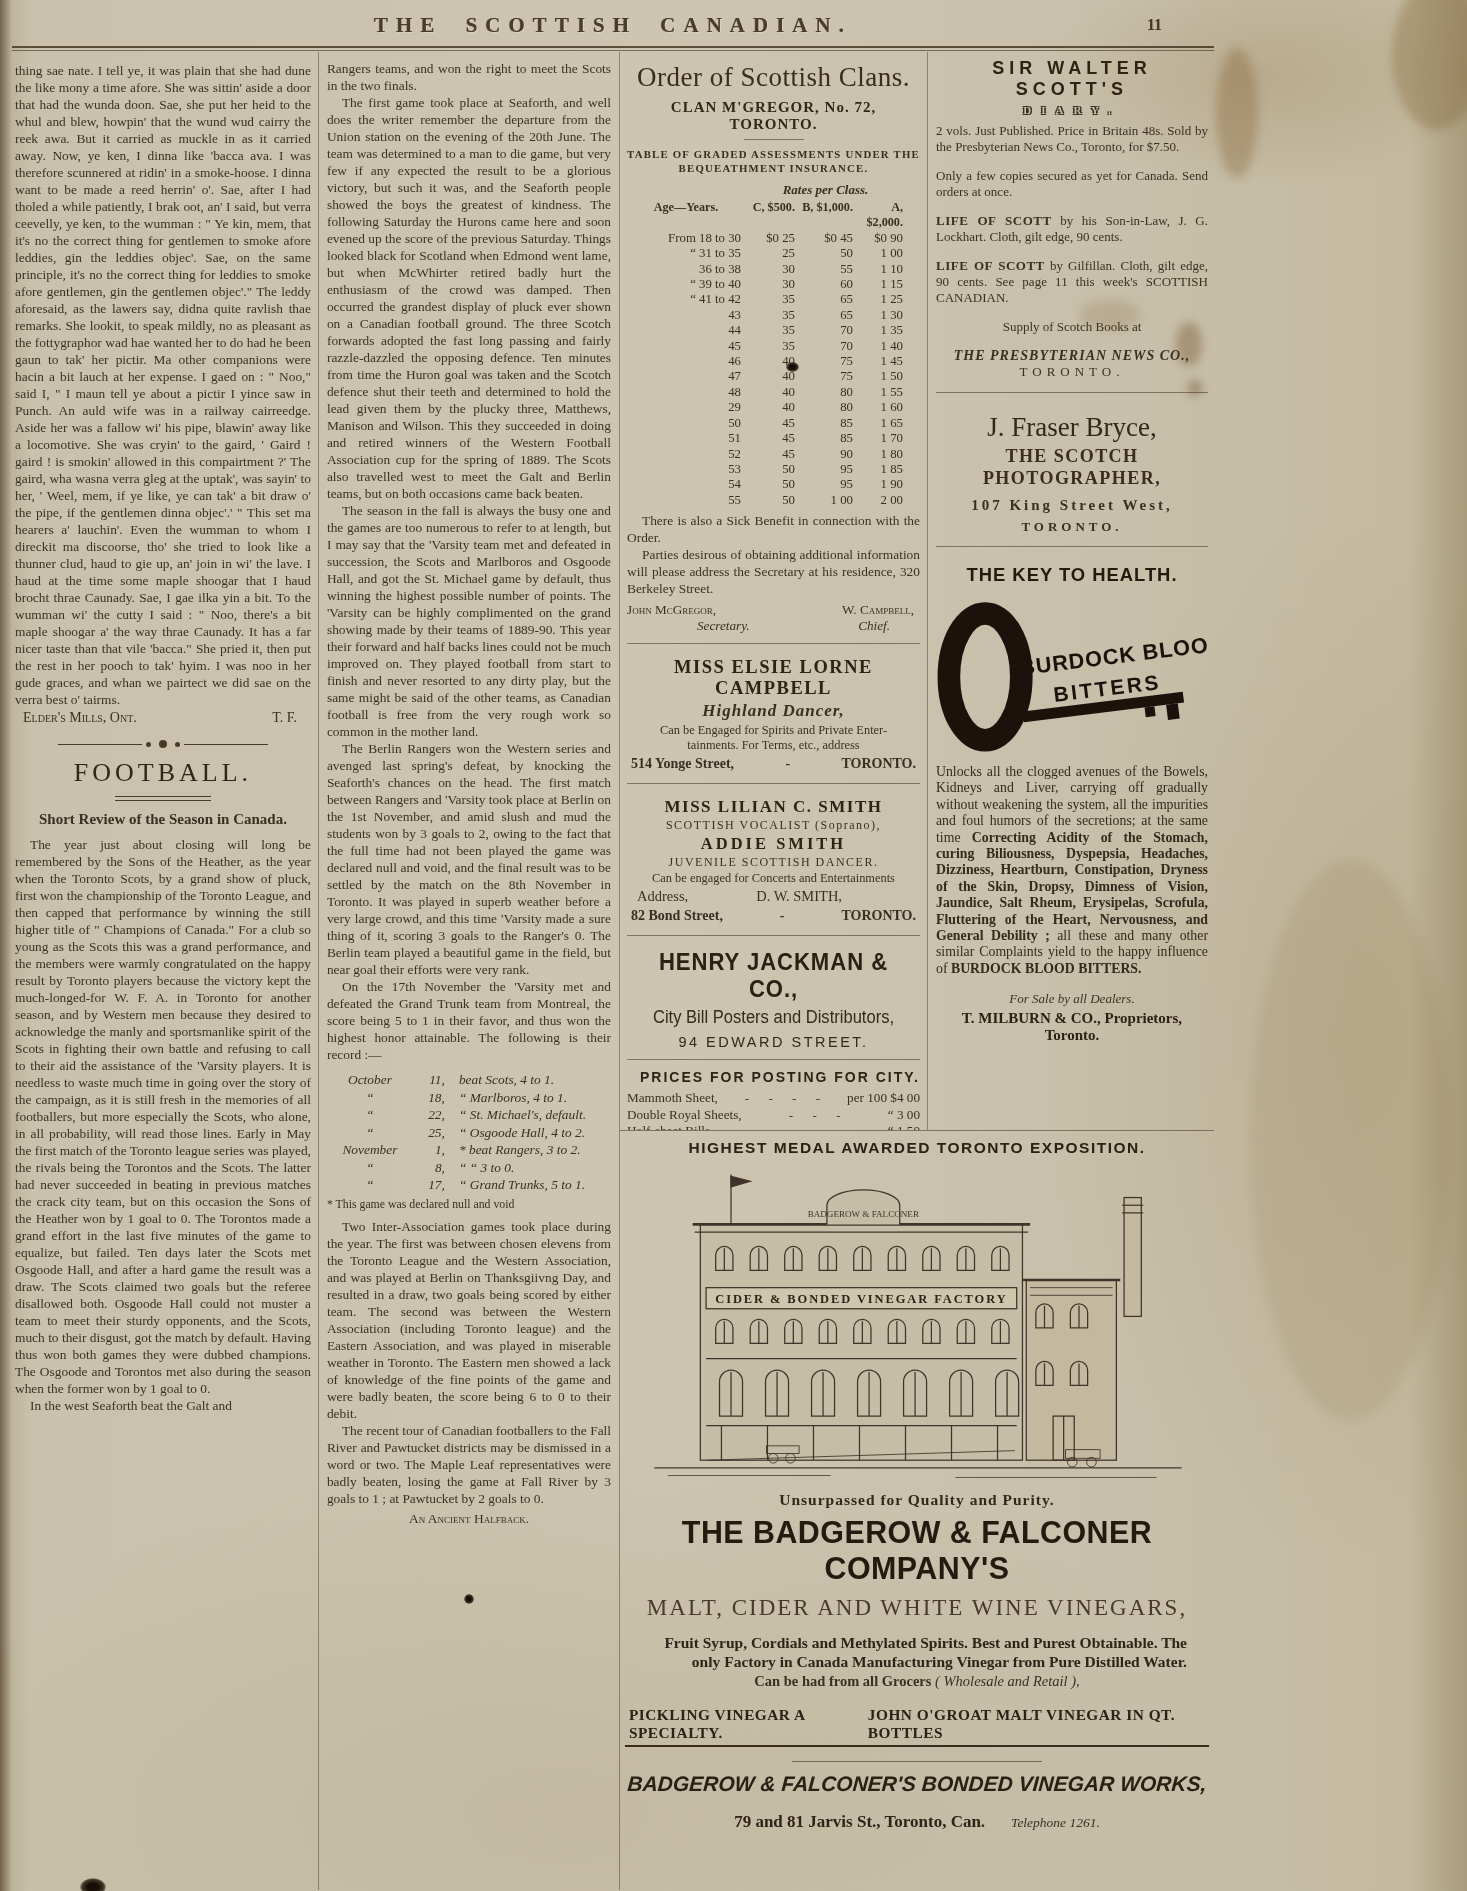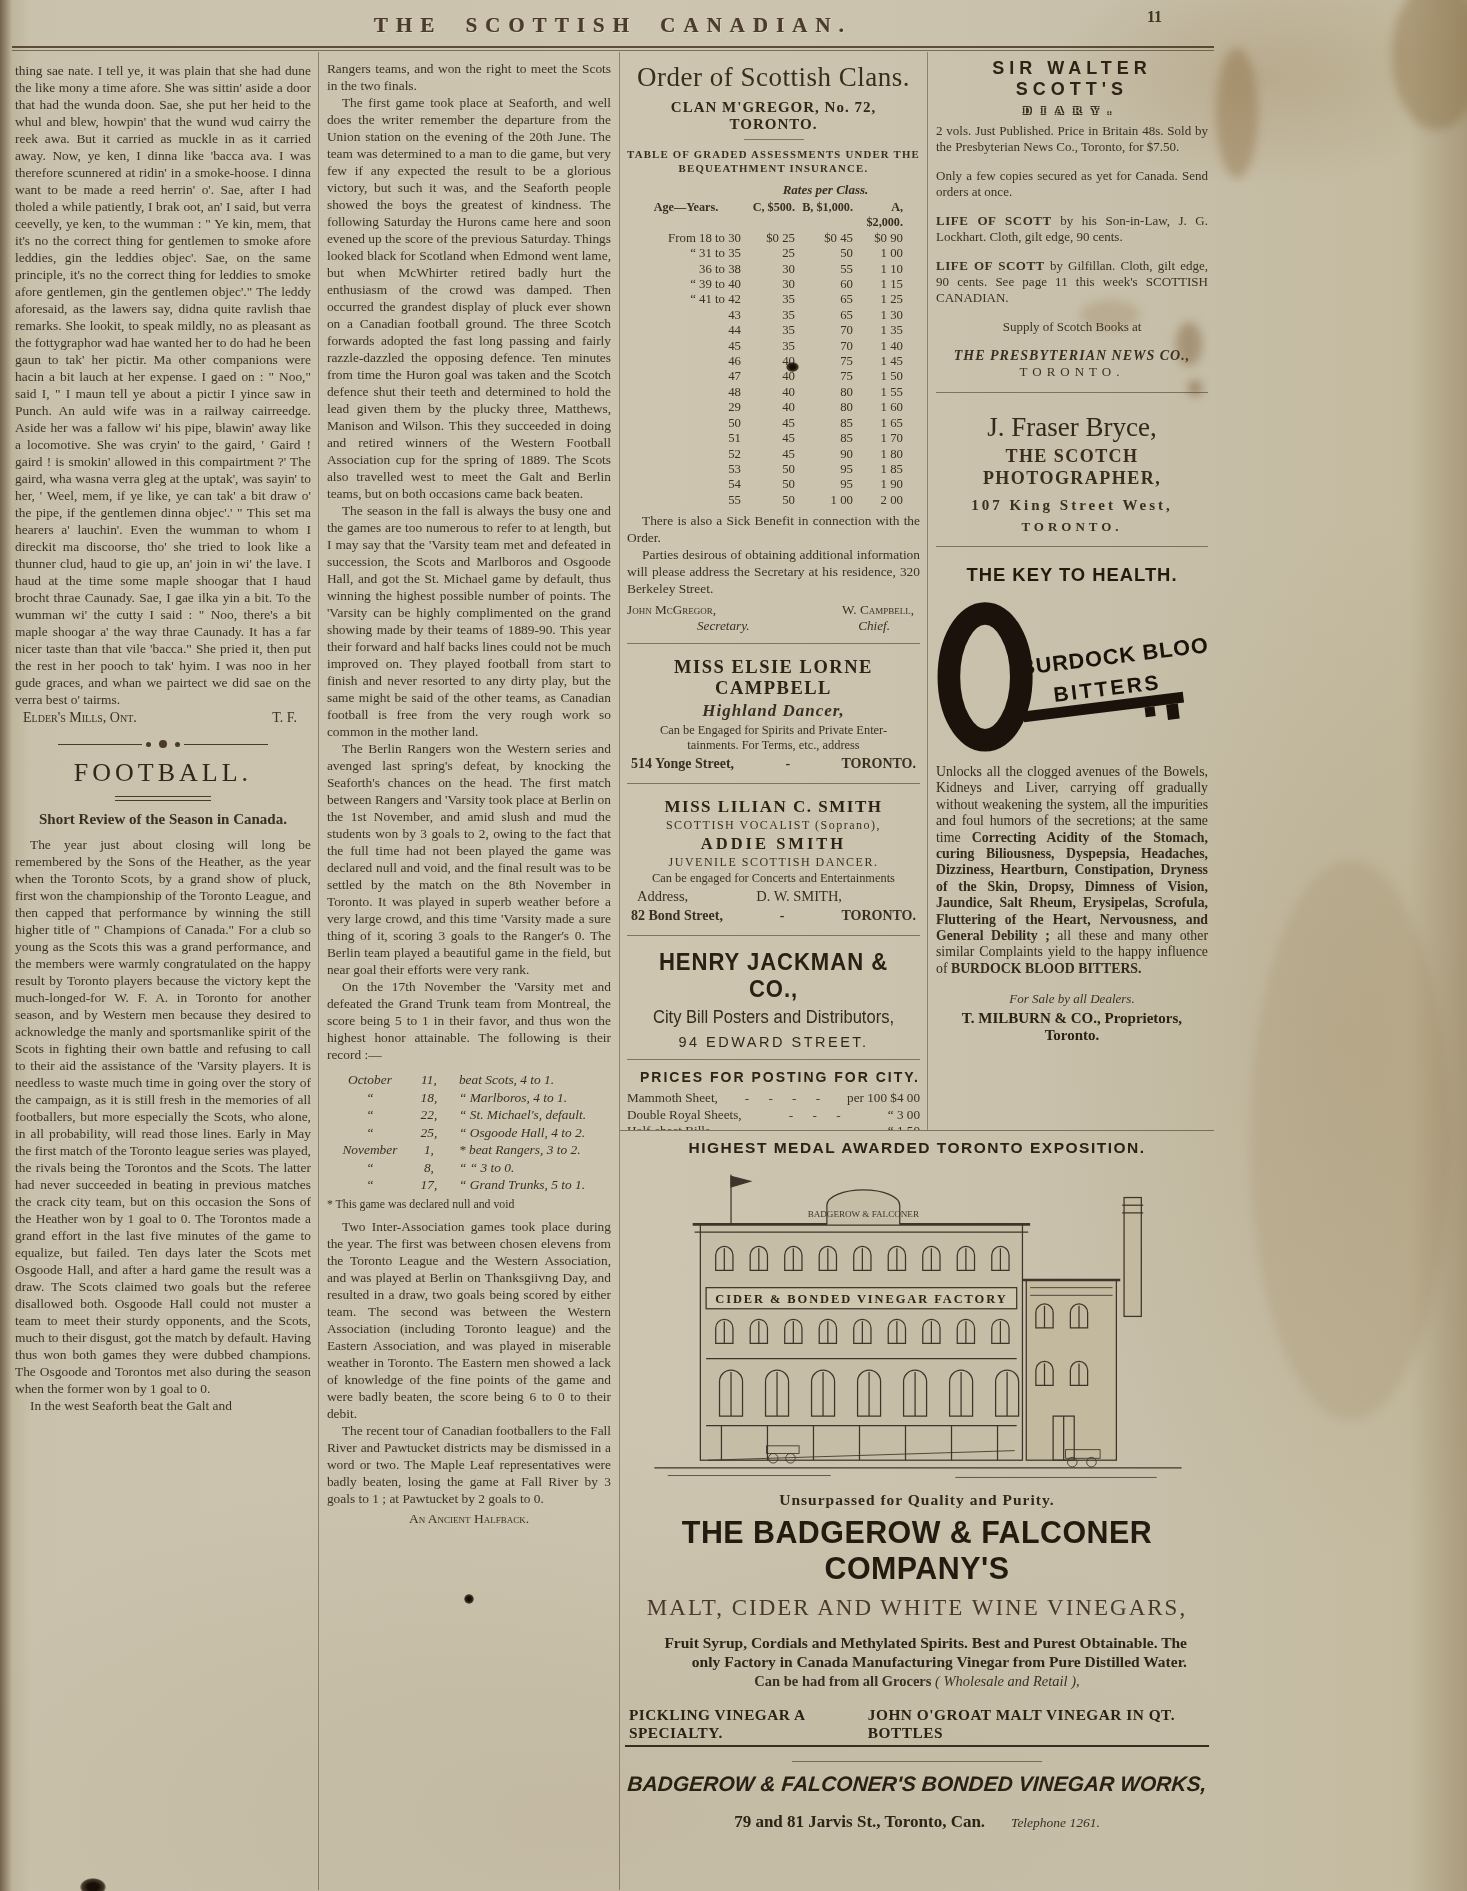--- a/index.html
+++ b/index.html
@@ -11,21 +11,21 @@
       linear-gradient(90deg, #b8ac92 0px, #c9c1ab 30px, #cdc5b0 45%, #c7bfa9 78%, #c3ba9f 96%, #a99b7c 100%),
       #c8c0aa;
     font-family:"Liberation Serif", serif;}
   .edge-left{position:absolute;left:0;top:0;width:12px;height:100%;background:linear-gradient(90deg,rgba(60,40,20,.55),rgba(60,40,20,0));}
   .stain{position:absolute;border-radius:50%;filter:blur(5px);pointer-events:none;}
   .blot{position:absolute;border-radius:50%;background:radial-gradient(#160e07 30%, rgba(40,26,12,.8) 60%, transparent 75%);}
   #print{position:absolute;left:12px;top:4px;width:1202px;}
   
   #masthead{position:relative;height:42px;}
   .mast-title{ text-align:center;font-weight:bold;font-size:21px;letter-spacing:8px;word-spacing:10px;color:#4a3b2a;line-height:42px;text-shadow:1px 1px 0 rgba(255,250,230,.25), -0.5px -0.5px 0 rgba(40,25,10,.4);}
-  .page-num{position:absolute;right:52px;top:4px;font-weight:bold;font-size:16px;color:#43351f;text-align:center;}
+  .page-num{position:absolute;right:52px;top:12px;font-weight:bold;font-size:16px;color:#43351f;text-align:center;}
   .mast-rule{border-top:2.5px solid rgba(64,48,28,.8);border-bottom:1px solid rgba(64,48,28,.6);height:2px;margin-bottom:1px;}
   
   #cols{display:flex;align-items:stretch;height:1838px;}
   .vrule{width:1px;background:rgba(66,50,32,.45);}
   .col{overflow:hidden;}
   #col1{width:300px;padding:10px 7px 0 3px;}
   #col2{width:288px;padding:8px 8px 0 8px;}
   #rgroup{flex:1;display:flex;flex-direction:column;}
   #rg-top{display:flex;height:1078px;}
   #col3{width:293px;padding:6px 7px 0 7px;}
@@ -43,21 +43,21 @@
   .dbl{height:3px;border-top:1px solid #4a3a26;border-bottom:1px solid #4a3a26;width:96px;margin:8px auto 10px;}
   
   .signoff{display:flex;justify-content:space-between;font-size:14px;margin-top:2px;padding:0 14px 0 8px;}
   .sc{font-variant:small-caps;}
   .football-h{font-size:26px;letter-spacing:4px;text-align:center;color:#32271a;margin:2px 0 0;}
   .subhead{font-size:15px;font-weight:bold;text-align:center;margin:10px 0 8px;}
   
   .rec{font-size:13.4px;line-height:17.5px;margin:8px 0 2px;font-style:italic;}
   .rec-row{display:grid;grid-template-columns:86px 32px 1fr;}
   .rec-row .m{text-align:center;}
-  .rec-row .day{text-align:center;}
+  .rec-row .day{text-align:right;}
   .rec-row .res{padding-left:14px;}
   .footnote{font-size:11.8px;margin:3px 0 6px;}
   .halfback{font-variant:small-caps;text-align:center;font-size:13.5px;margin-top:4px;}
   
   .clans-h{font-size:27px;text-align:center;color:#3a2d1e;margin:4px 0 6px;letter-spacing:.5px;}
   .clan-line{font-size:15px;font-weight:bold;text-align:center;letter-spacing:1px;color:#33271a;}
   .tbl-head{font-size:10.8px;font-weight:bold;letter-spacing:1.2px;text-align:center;line-height:14px;margin-top:7px;color:#392d20;}
   .rates{font-size:13px;font-weight:bold;font-style:italic;text-align:center;padding-left:104px;margin:7px 0 2px;}
   .as-grid{font-size:12.8px;line-height:15.4px;}
   .as-row{display:grid;grid-template-columns:118px 50px 58px 50px;}

